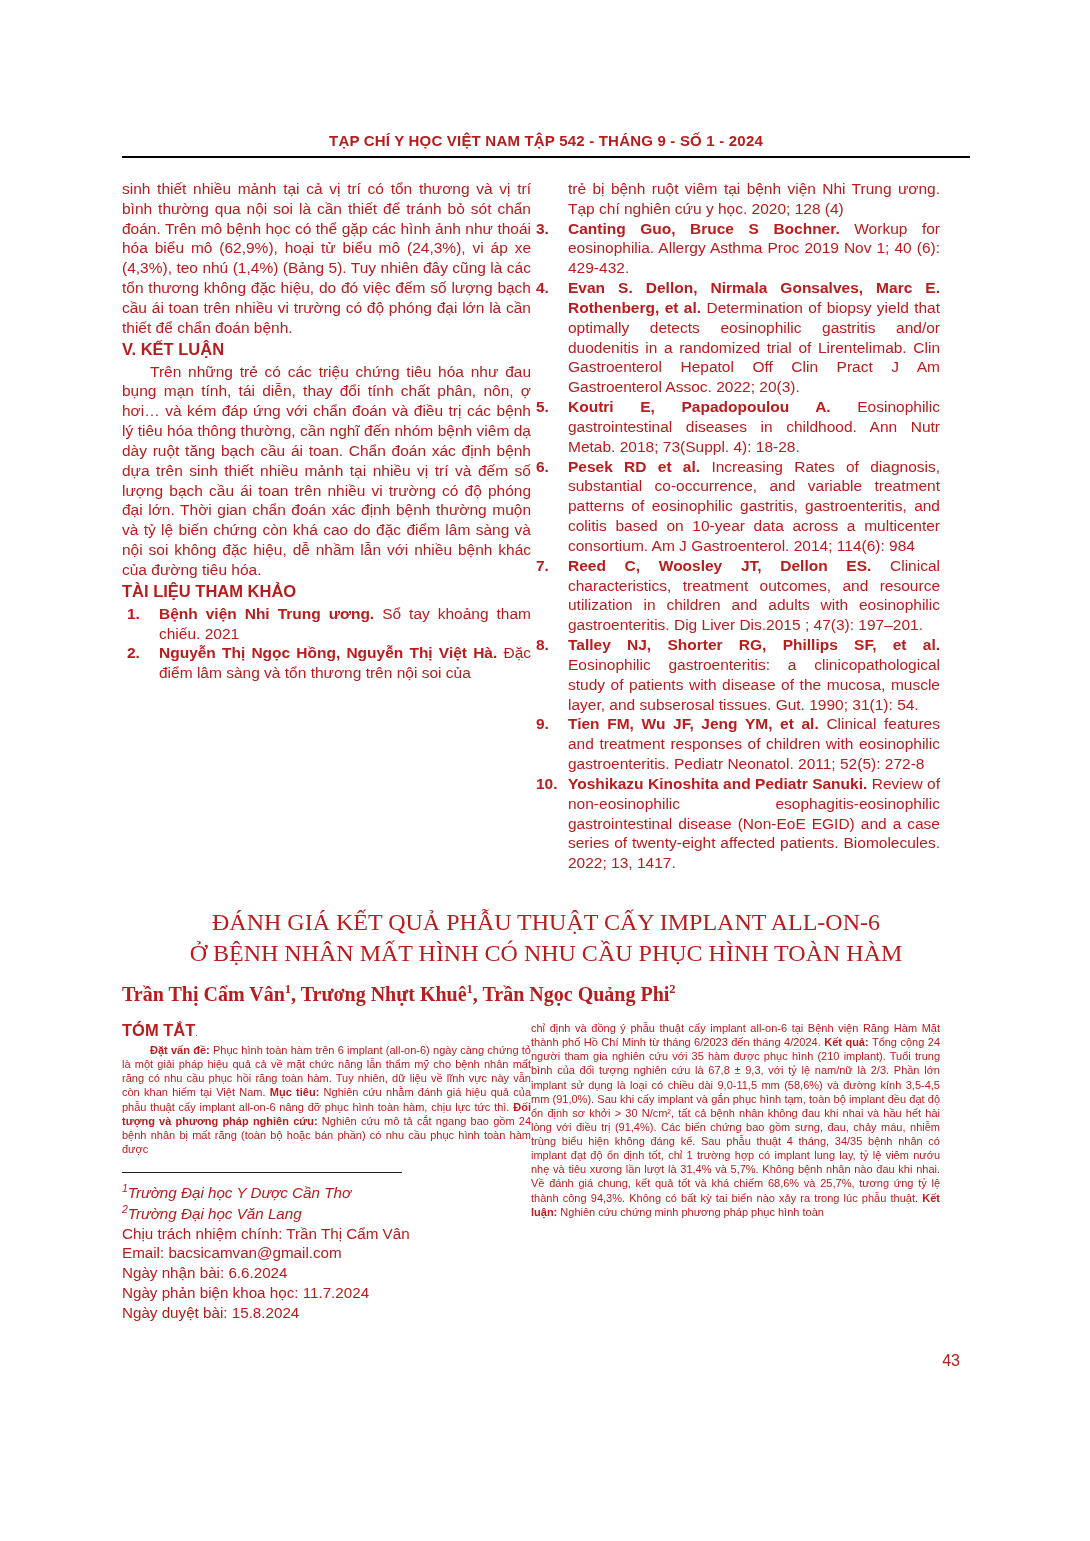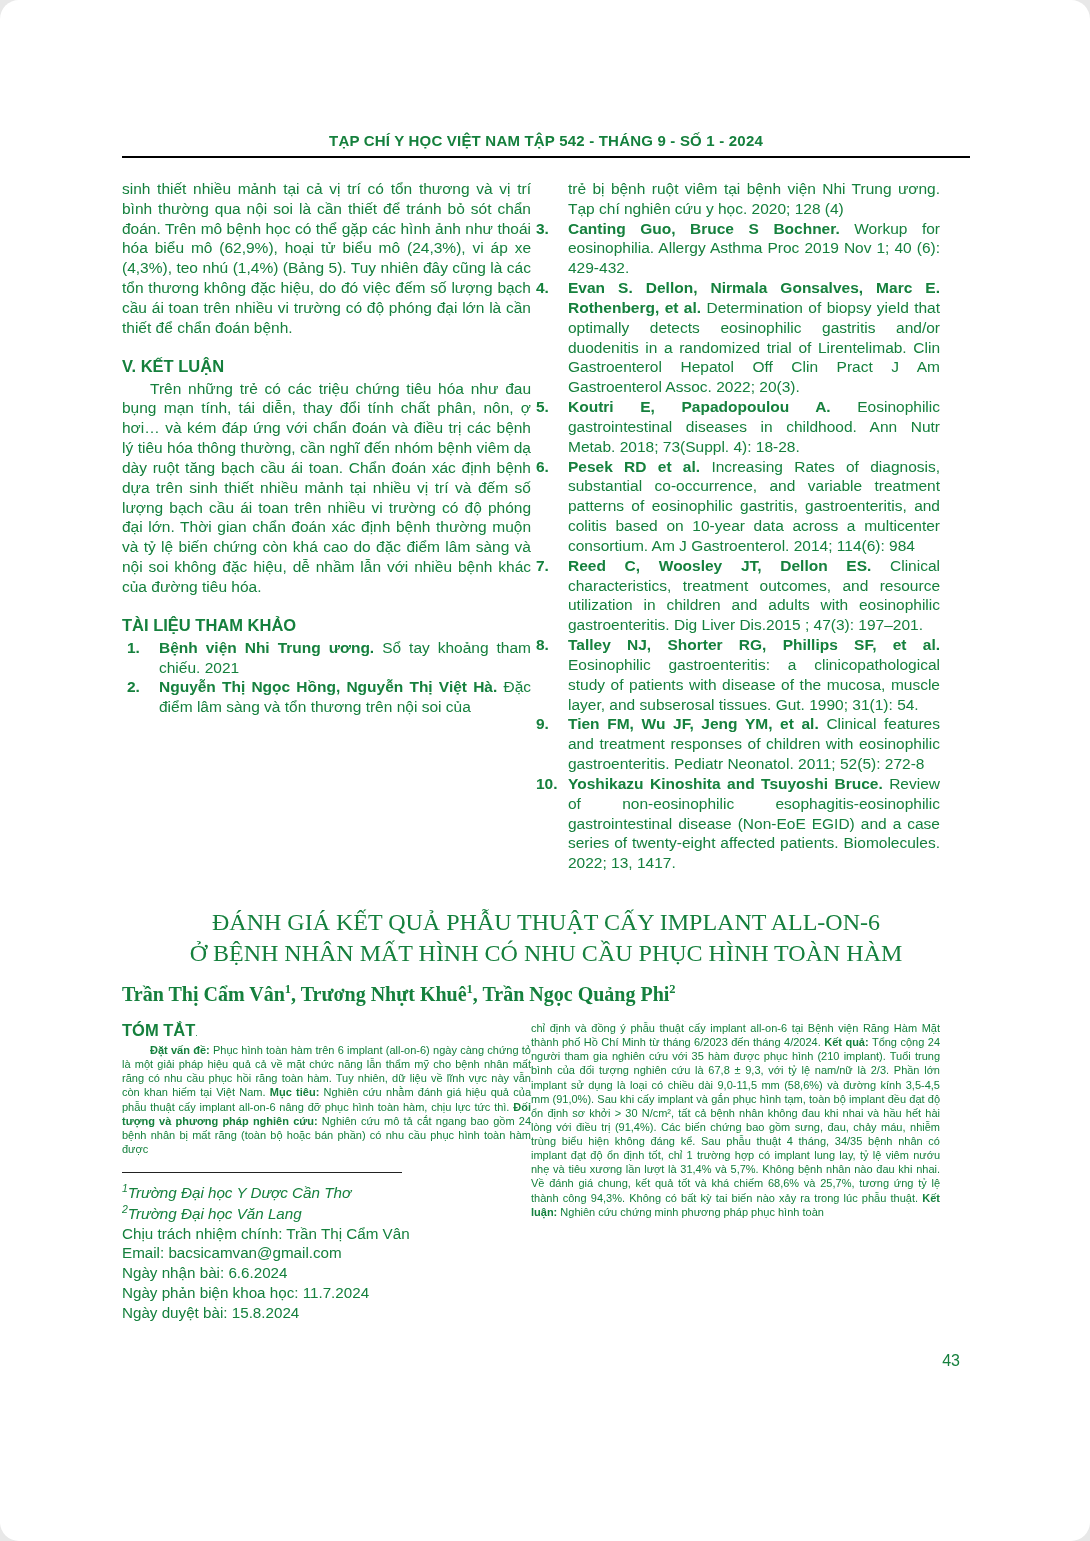--- a/index.html
+++ b/index.html
@@ -1,34 +1,33 @@
 <!DOCTYPE html>
 <html lang="vi"><head>
 <meta charset="utf-8">
 <style>
   * { margin:0; padding:0; box-sizing:border-box; }
   html,body { background:#e8e8e8; }
   .page {
     width:1090px; height:1541px; margin:0 auto; background:#ffffff;
-    position:relative; color:#15803d;
+    position:relative; color:#b91c1c;
     font-family:"Liberation Sans","DejaVu Sans",sans-serif;
     padding:132px 120px 0 122px;
-    border-radius:19px;
   }
   .journal-header {
     text-align:center; font-weight:bold; font-size:15px;
     letter-spacing:.2px; padding-bottom:7px;
   }
   .header-rule { border:none; border-top:2px solid #000; }
   .two-col { display:flex; }
   .sec1 { margin-top:21px; }
   .col { width:409px; flex:0 0 409px; }
   p.body { font-size:15.5px; line-height:1.28; text-align:justify; }
   .indent { text-indent:28px; }
-  h3.sec-head { font-size:16.5px; font-weight:bold; margin:19px 0 3px 0; }
+  h3.sec-head { font-size:16.5px; font-weight:bold; margin:2px 0 3px 0; }
   .ref { position:relative; padding-left:37px; font-size:15.5px;
          line-height:1.28; text-align:justify; }
   .ref .ref-num { position:absolute; left:5px; top:0; font-weight:bold; }
   .ref b { font-weight:bold; }
   .title-block { margin-top:34px; text-align:center;
     font-family:"Liberation Serif","DejaVu Serif",serif; }
   .title-block h1 { font-size:24px; line-height:1.3; font-weight:normal; }
   .authors-line { margin-top:13px; text-align:left; font-weight:bold;
     font-size:20px; font-family:"Liberation Serif","DejaVu Serif",serif; }
   .authors-line sup { font-size:12.5px; }
@@ -89,21 +88,21 @@
       <div class="ref">
         <span class="ref-num">7.</span><b>Reed C, Woosley JT, Dellon ES.</b><span> Clinical characteristics, treatment outcomes, and resource utilization in children and adults with eosinophilic gastroenteritis. Dig Liver Dis.2015 ; 47(3): 197–201.</span>
       </div>
       <div class="ref">
         <span class="ref-num">8.</span><b>Talley NJ, Shorter RG, Phillips SF, et al.</b><span> Eosinophilic gastroenteritis: a clinicopathological study of patients with disease of the mucosa, muscle layer, and subserosal tissues. Gut. 1990; 31(1): 54.</span>
       </div>
       <div class="ref">
         <span class="ref-num">9.</span><b>Tien FM, Wu JF, Jeng YM, et al.</b><span> Clinical features and treatment responses of children with eosinophilic gastroenteritis. Pediatr Neonatol. 2011; 52(5): 272-8</span>
       </div>
       <div class="ref">
-        <span class="ref-num">10.</span><b>Yoshikazu Kinoshita and Tsuyoshi Bruce.</b><span> Review of non-eosinophilic esophagitis-eosinophilic gastrointestinal disease (Non-EoE EGID) and a case series of twenty-eight affected patients. Biomolecules. 2022; 13, 1417.</span>
+        <span class="ref-num">10.</span><b>Yoshikazu Kinoshita and Pediatr Sanuki.</b><span> Review of non-eosinophilic esophagitis-eosinophilic gastrointestinal disease (Non-EoE EGID) and a case series of twenty-eight affected patients. Biomolecules. 2022; 13, 1417.</span>
       </div>
     </div>
   </section>
 
   <section class="title-block">
     <h1>
       <div>ĐÁNH GIÁ KẾT QUẢ PHẪU THUẬT CẤY IMPLANT ALL-ON-6</div>
       <div>Ở BỆNH NHÂN MẤT HÌNH CÓ NHU CẦU PHỤC HÌNH TOÀN HÀM</div>
     </h1>
   </section>

